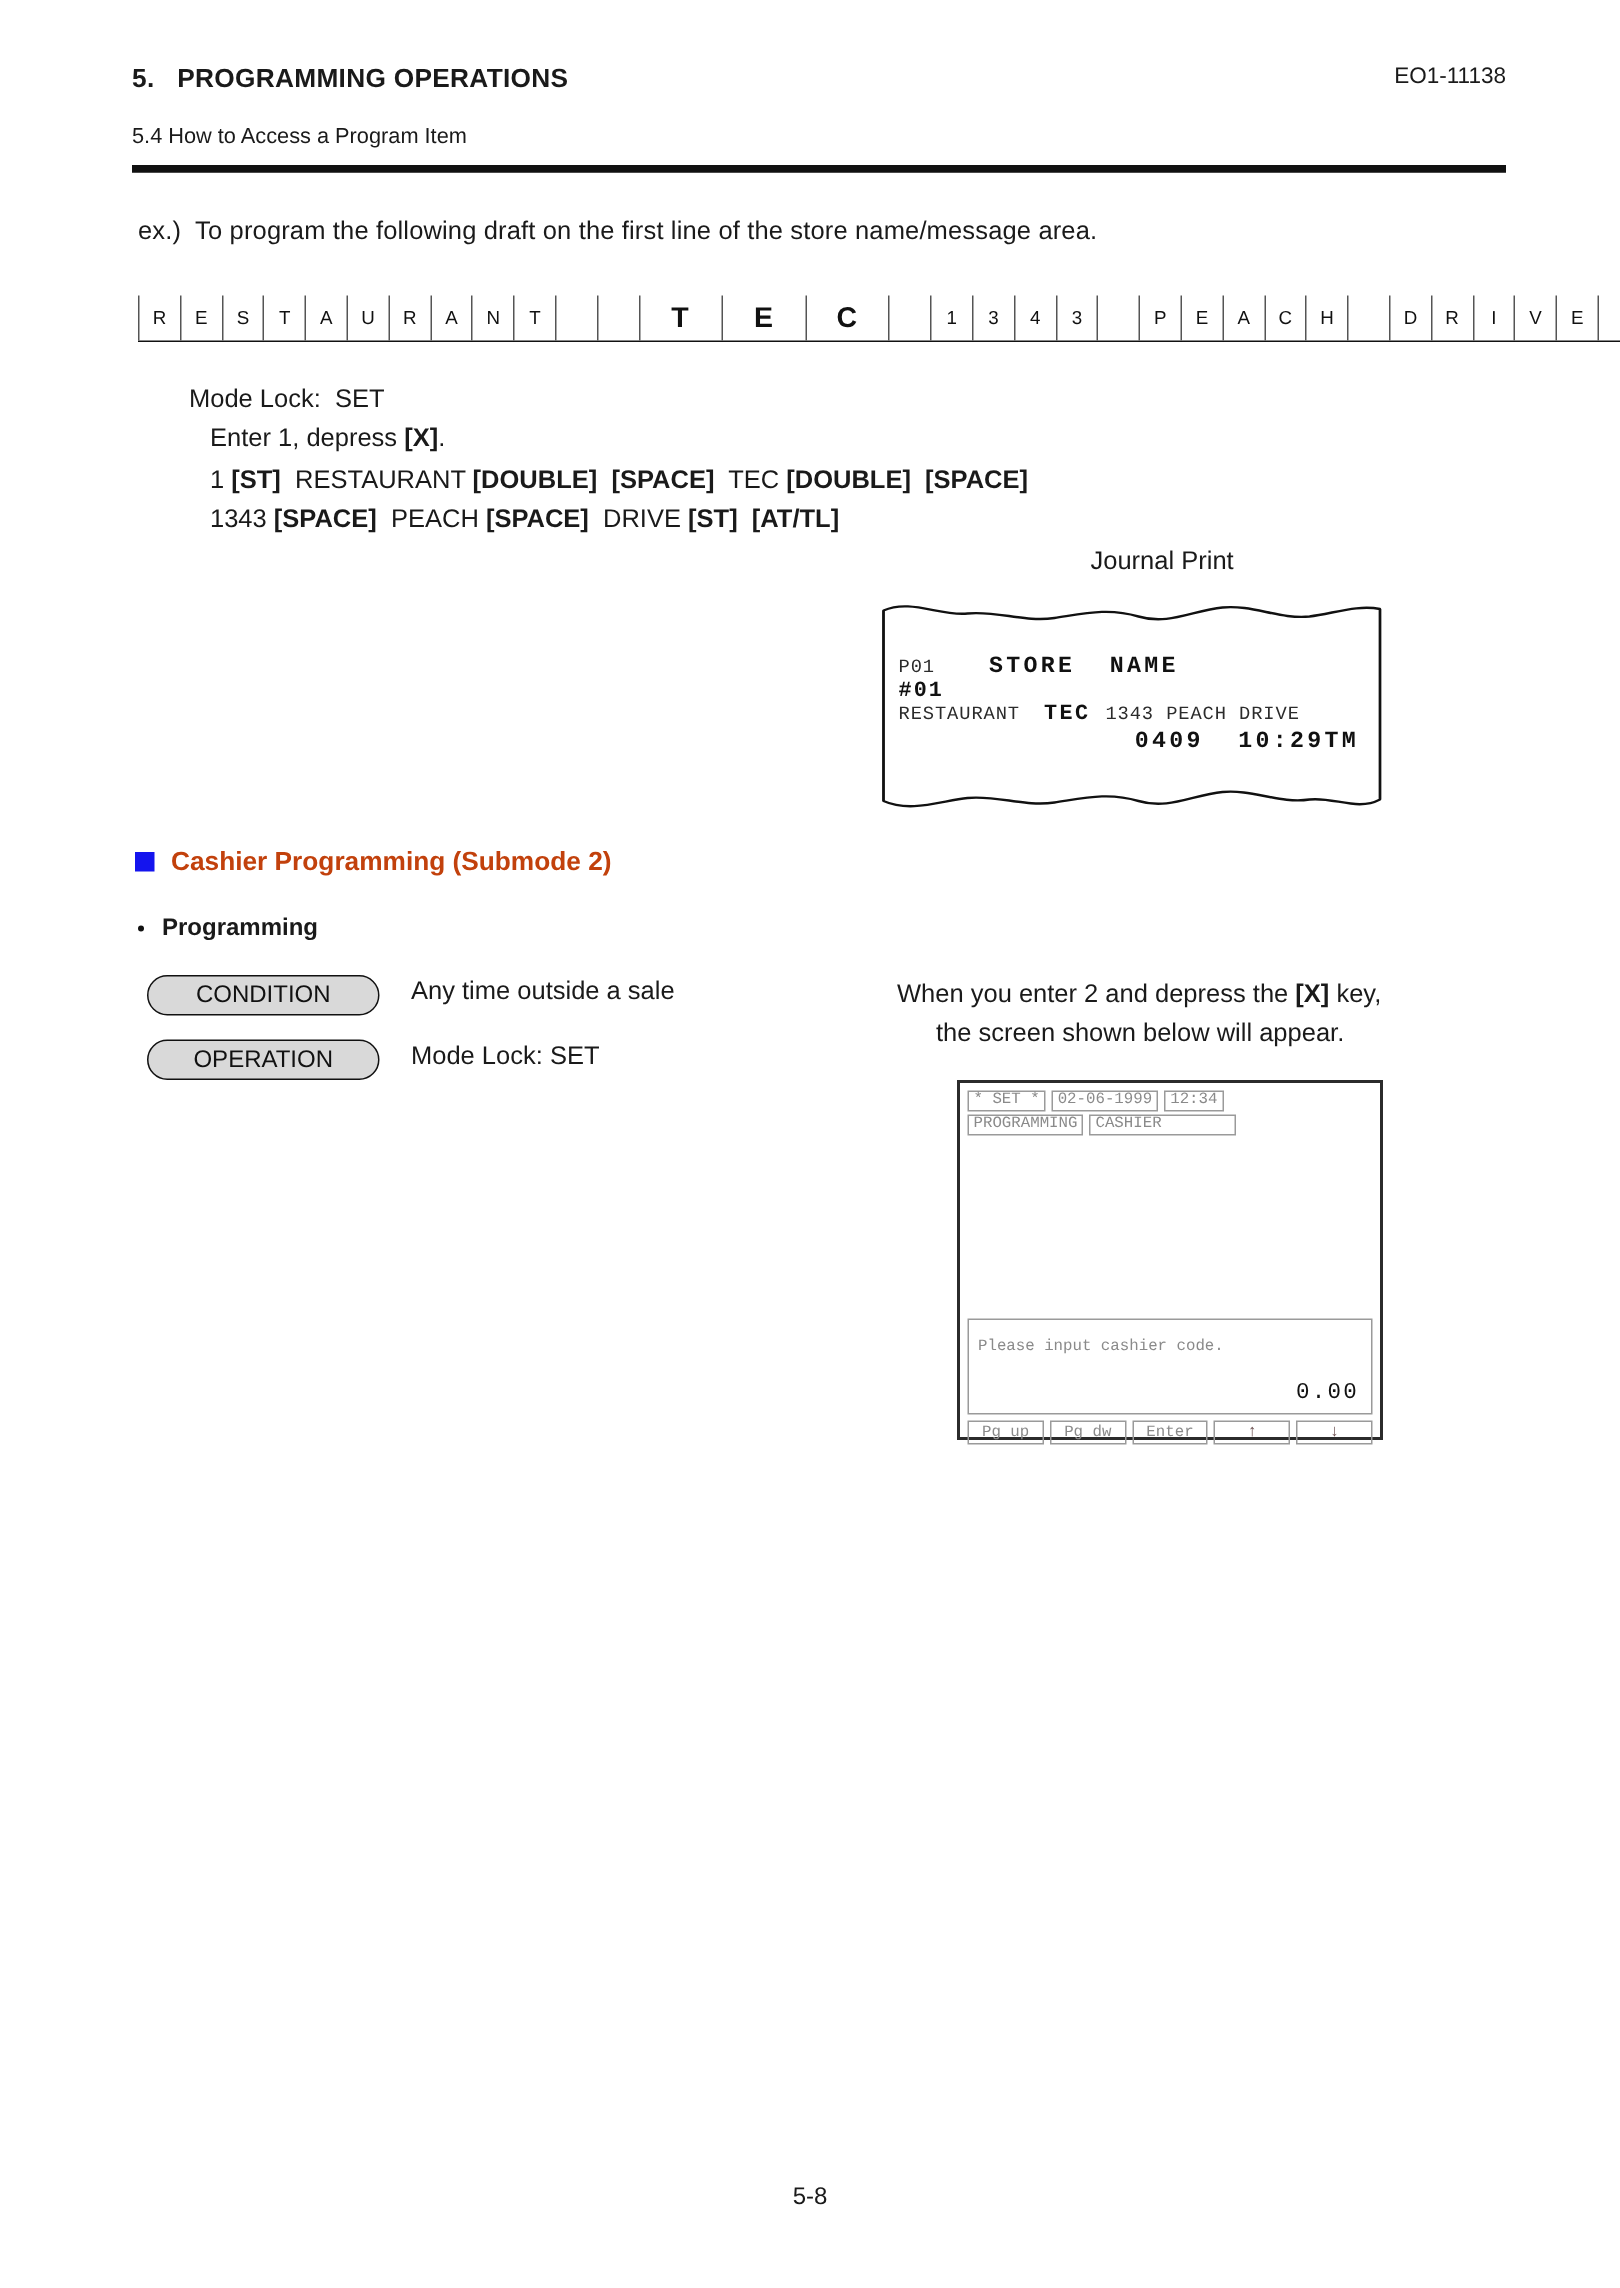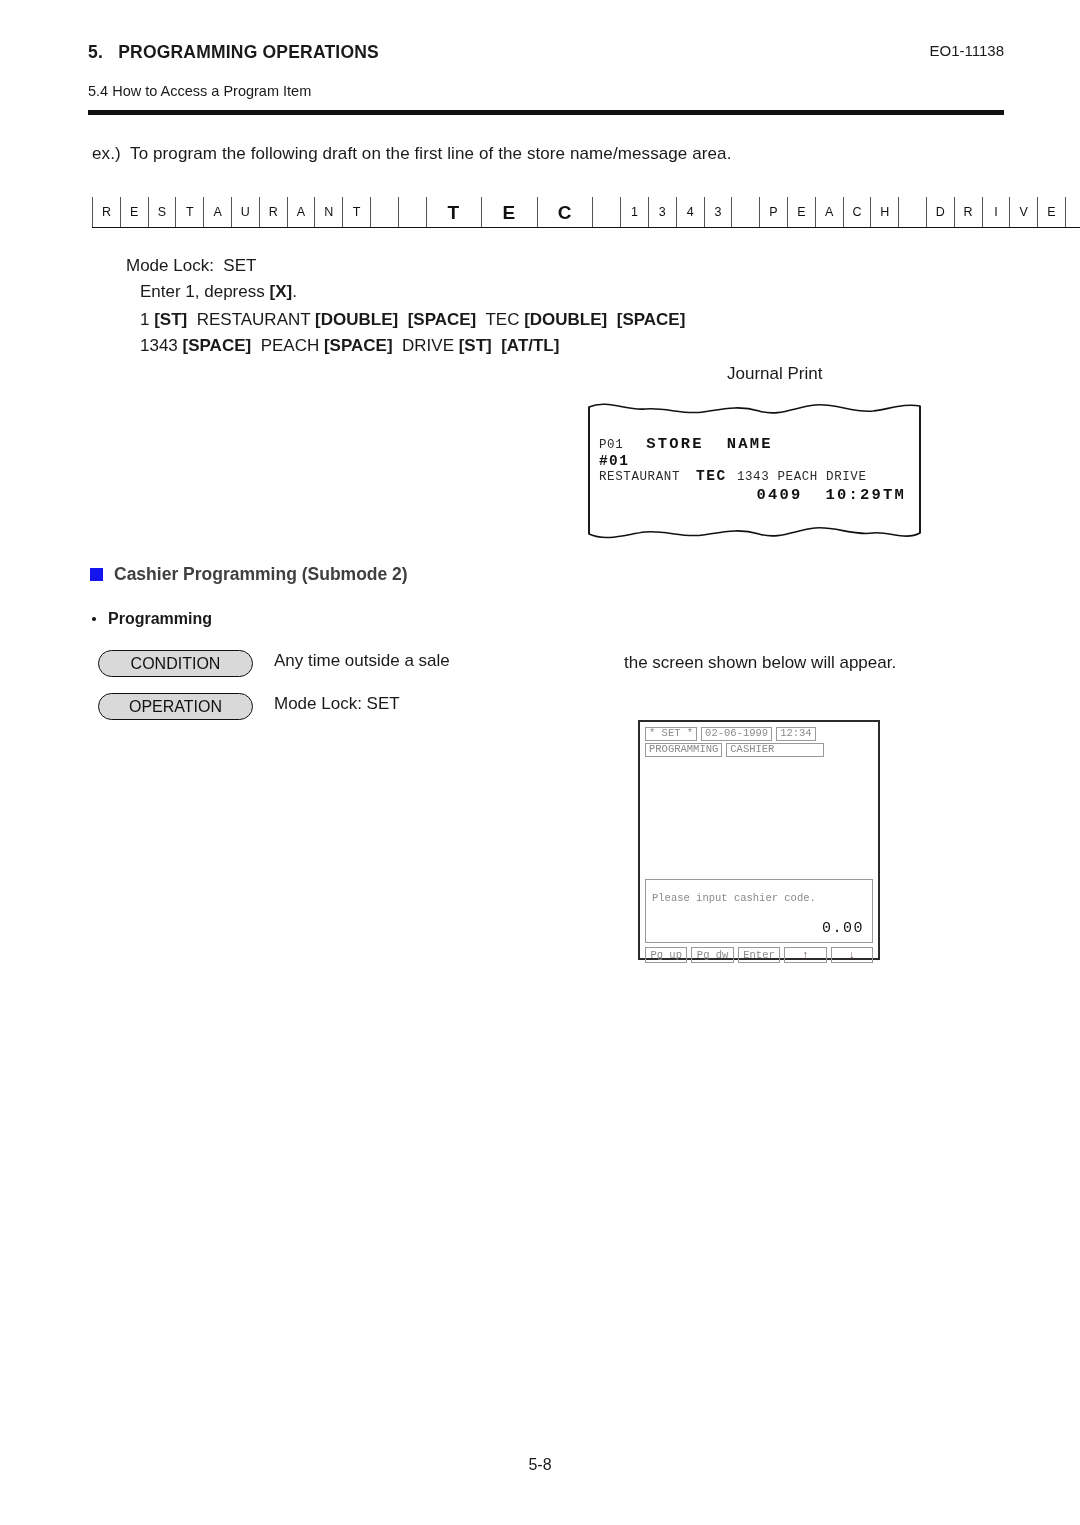--- a/index.html
+++ b/index.html
@@ -76,21 +76,21 @@
   .rc-l1 { display:flex; align-items:baseline; }
   .rc-l3 { display:flex; align-items:baseline; }
   .rc-l4 { text-align:right; padding-right:6px; }
 
   
   .sec-head {
     position:absolute; left:90px; top:564px;
     display:flex; align-items:center; gap:11px;
   }
   .sq { width:13px; height:13px; background:#1414ee; }
-  .sec-head-txt { color:#404040; font-size:17.5px; font-weight:bold; }
+  .sec-head-txt { color:#c2410c; font-size:17.5px; font-weight:bold; }
 
   .sub-head {
     position:absolute; left:92px; top:610px;
     display:flex; align-items:center; gap:12px;
     font-size:16px; font-weight:bold;
   }
   .dot { width:4px; height:4px; background:#111; border-radius:50%; }
 
   
   .pill {
@@ -107,21 +107,21 @@
   #txt-oper { left:274px; top:694px; }
 
   
   .note { position:absolute; left:598px; top:650px; font-size:17px; line-height:26px; }
   .note div { white-space:pre; }
   .note .i { margin-left:26px; }
 
   
   .lcd {
     position:absolute; left:638px; top:720px;
-    width:242px; height:240px;
+    width:284px; height:240px;
     background:#ffffff;
     border:2px solid #2b2b2b;
     padding:4px 5px 4px 5px;
     font-family:"Liberation Mono", monospace;
     font-size:10.5px; color:#8a8a8a;
   }
   .lcd-box {
     border:1px solid #9a9a9a;
     display:inline-flex; align-items:center;
     height:14px; padding:0 3px; margin-right:4px;
@@ -217,21 +217,21 @@
 <div class="receipt">
   <svg width="335" height="150" viewBox="0 0 335 150">
     <path d="M2,12 C20,4 40,16 58,14 C78,12 96,20 116,17 C136,14 152,10 172,16 C192,22 208,12 228,10 C248,8 266,18 286,16 C302,14 318,8 333,11
              L333,138 C318,146 302,136 286,138 C266,141 248,131 228,133 C208,135 192,145 172,139 C152,133 136,137 116,140 C96,143 78,135 58,137 C40,139 20,147 2,139 Z" fill="#ffffff" stroke="#111" stroke-width="1.6" stroke-linejoin="round"></path>
     <line x1="2" y1="12" x2="2" y2="139" stroke="#111" stroke-width="1.6"></line>
     <line x1="333" y1="11" x2="333" y2="138" stroke="#111" stroke-width="1.6"></line>
   </svg>
   <div class="rc-text">
     <div class="rc-line rc-l1">
       <span>P01</span>
-      <span class="rc-big" style="margin-left:23px;">STORE  NAME</span>
+      <span class="rc-big" style="margin-left:36px;">STORE  NAME</span>
     </div>
     <div class="rc-line rc-mid" style="letter-spacing:1.4px;">#01</div>
     <div class="rc-line rc-l3">
       <span>RESTAURANT</span>
       <span class="rc-mid" style="margin-left:16px;">TEC</span>
       <span style="margin-left:10px;">1343 PEACH DRIVE</span>
     </div>
     <div class="rc-line rc-l4 rc-big" style="margin-top:2px;">0409  10:29TM</div>
   </div>
 </div>
@@ -245,20 +245,21 @@
   <span class="dot"></span>
   <span>Programming</span>
 </div>
 
 <div class="pill" id="pill-cond">CONDITION</div>
 <div class="pill-txt" id="txt-cond">Any time outside a sale</div>
 <div class="pill" id="pill-oper">OPERATION</div>
 <div class="pill-txt" id="txt-oper">Mode Lock:  SET</div>
 
 <div class="note">
+  <div><span>When you enter 2 and depress the </span><b>[X]</b><span> key,</span></div>
   <div class="i">the screen shown below will appear.</div>
 </div>
 
 <div class="lcd">
   <div class="lcd-row">
     <span class="lcd-box">* SET *</span>
     <span class="lcd-box">02-06-1999</span>
     <span class="lcd-box">12:34</span>
   </div>
   <div class="lcd-row">

